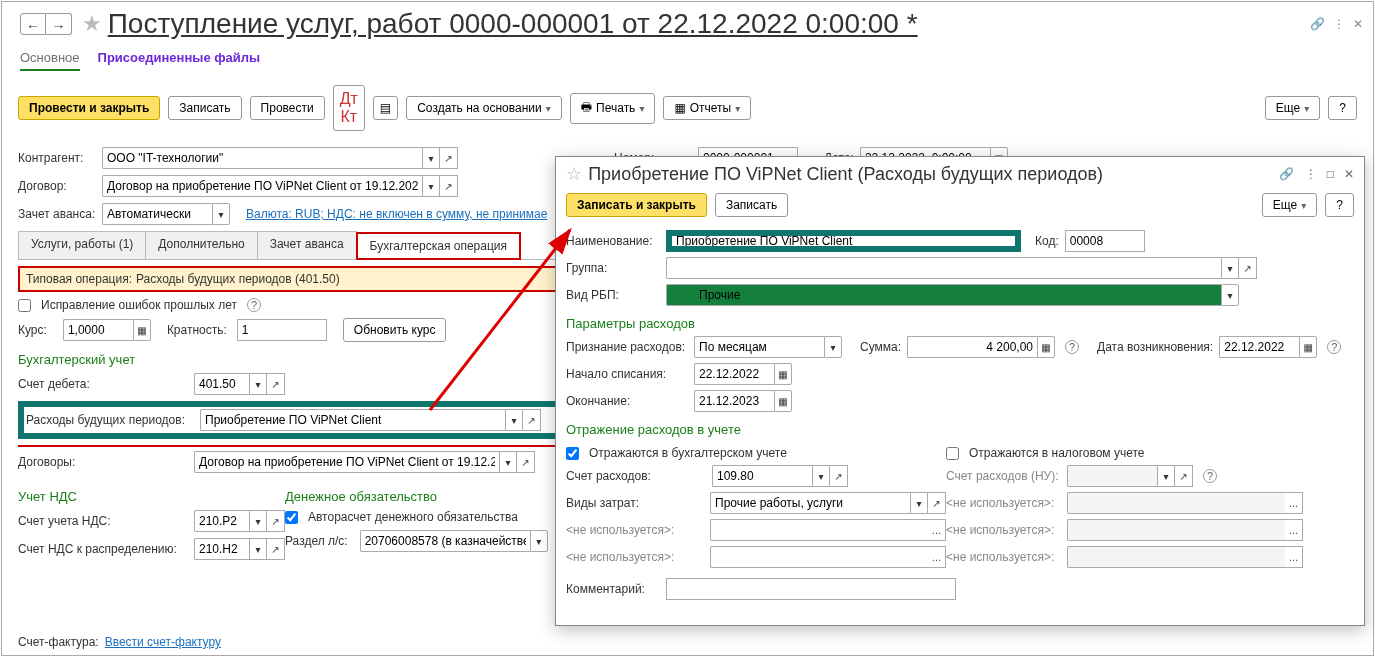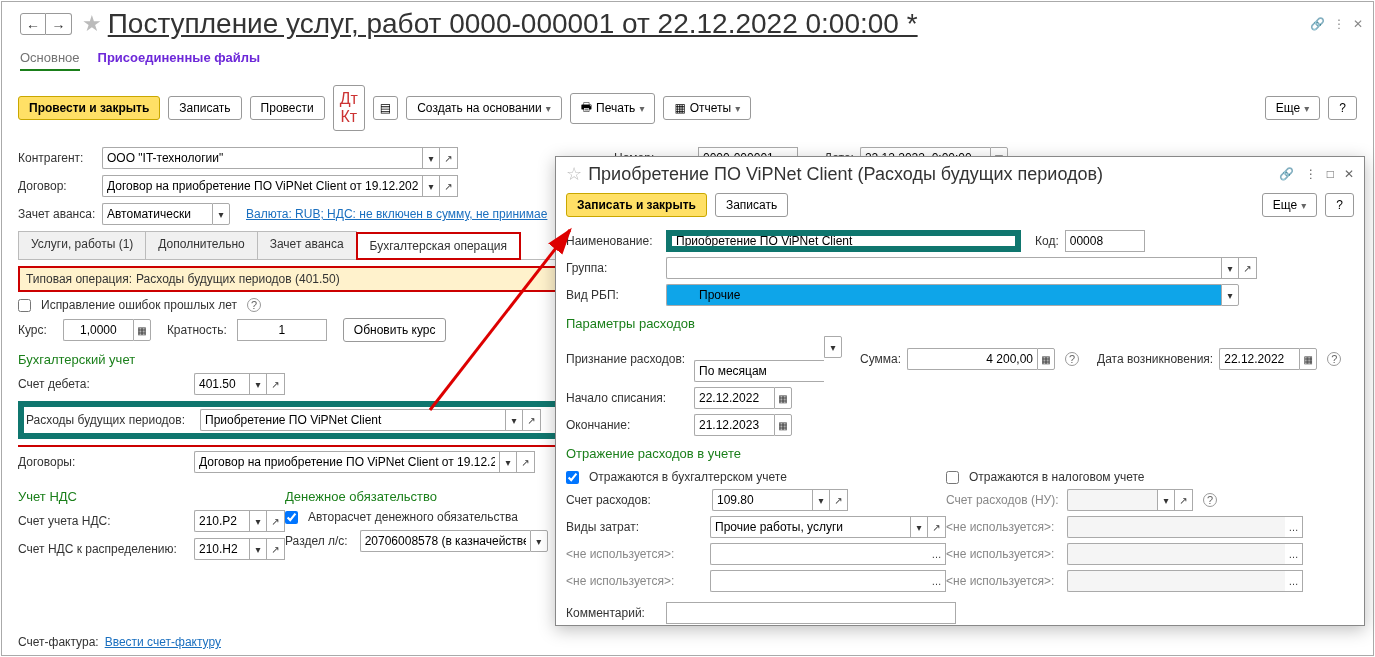--- a/index.html
+++ b/index.html
@@ -31,31 +31,31 @@
   .combo .input { border-right:none; border-radius:2px 0 0 2px;}
   .combo-btn { width:18px; height:22px; border:1px solid #aaa; background:#fff; display:flex; align-items:center; justify-content:center; font-size:10px; cursor:pointer;}
   .combo-btn:last-child{border-radius:0 2px 2px 0;}
   .link { color:#1a6fbf; text-decoration:underline; cursor:pointer;}
   .tabs { display:flex; border-bottom:1px solid #bbb; margin-top:6px;}
   .tab { padding:5px 12px; border:1px solid #bbb; border-bottom:none; background:#f0f0f0; margin-right:-1px; cursor:pointer; font-size:12px;}
   .tab.active { background:#fff; border:2px solid #c00; position:relative; top:1px;}
   .highlight-box { border:2px solid #c00; padding:4px 6px; background:#fff2cc; display:flex; align-items:center; margin-top:6px;}
   .green-head { color:#1a7f1a; font-size:13px; margin:10px 0 4px 0;}
   .check { margin-right:4px;}
-  .small-input { width:70px; text-align:center;}
+  .small-input { width:70px; text-align:left;}
   .sub-window { position:absolute; top:156px; left:555px; width:810px; height:470px; background:#fff; border:1px solid #888; box-shadow:0 4px 16px rgba(0,0,0,.25);}
   .sub-titlebar { display:flex; align-items:center; padding:6px 10px;}
   .sub-title { font-size:18px;}
   .sub-title-actions { margin-left:auto; display:flex; gap:10px; color:#666;}
   .sub-toolbar { padding:2px 10px 6px 10px; display:flex; gap:8px; }
   .sub-form { padding:2px 10px;}
   .sub-row { display:flex; align-items:center; margin:5px 0; gap:6px;}
   .sub-label { width:94px;}
   .sub-label-w { width:140px;}
-  .yellow-input { background:#0ea5e9;padding-left:32px;}
+  .yellow-input { background:#15803d;padding-left:32px;}
   .question { color:#666; font-size:11px; margin-left:4px; border:1px solid #999; border-radius:50%; width:14px; height:14px; display:inline-flex; align-items:center; justify-content:center;}
   .gray-text{color:#888;}
   .two-col { display:flex; }
   .col { flex:0 0 auto;}
   .red-arrow { position:absolute; pointer-events:none; z-index:100;}
   .footer{position:absolute; bottom:6px; left:16px; display:flex; gap:6px; align-items:center;}
   .hl-yellow{border:6px solid #0f766e;}
   .ext-btn{width:18px;height:22px;border:1px solid #aaa;border-left:none;display:flex;align-items:center;justify-content:center;font-size:10px;cursor:pointer;background:#fff;}
 </style>
 </head>
@@ -263,21 +263,21 @@
       <div class="combo">
           <input class="input yellow-input" style="width: 555px;" value="Прочие">
           <div class="combo-btn">▾</div>
         </div>
     </div>
 
     <div class="green-head">Параметры расходов</div>
     <div class="sub-row">
       <span style="width:122px">Признание расходов:</span>
       <div class="combo">
-          <input class="input" style="width: 130px; margin-top: 24px;" value="По месяцам">
+          <input class="input" style="width: 130px;" value="По месяцам">
           <div class="combo-btn">▾</div>
         </div>
       <span style="margin-left:12px">Сумма:</span>
       <div class="combo">
           <input class="input" style="width: 130px; text-align: right;" value="4 200,00">
           <div class="combo-btn">▦</div>
         </div>
       <span class="question">?</span>
       <span style="margin-left:12px">Дата возникновения:</span>
       <div class="combo">

